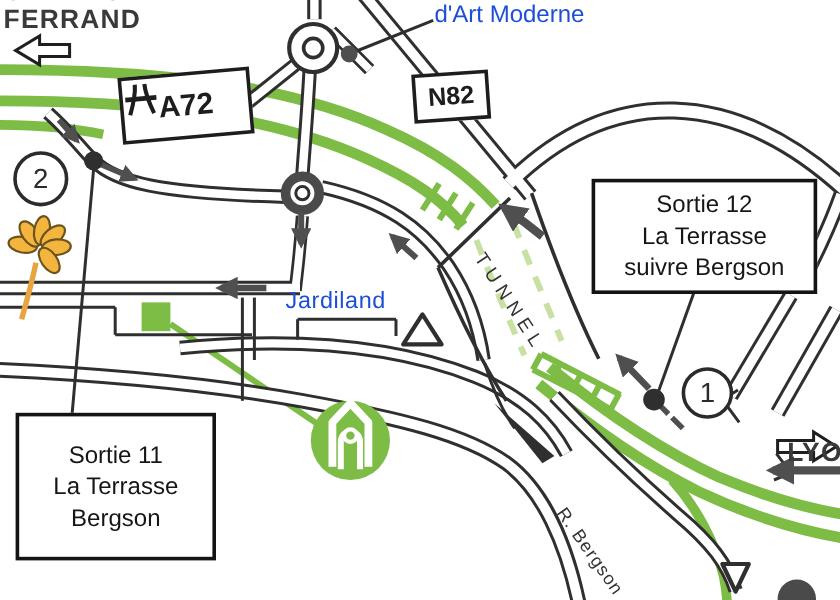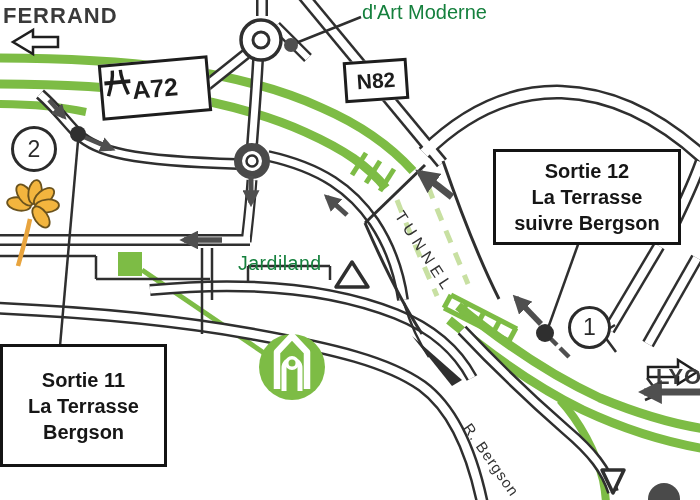--- a/index.html
+++ b/index.html
@@ -1,25 +1,25 @@
 <!DOCTYPE html>
 <html style="--motorway-green: #7dbc45; --tunnel-dash: #c8e0a2; --road-dark: #2f2f2f; --arrow-gray: #4f4f4f; --flower-yellow: #f3b53e; --flower-stem: #e8a43e; --text-dark: #2e2e2e;"><head>
 <meta charset="utf-8">
 <style>
   html,body{margin:0;padding:0;background:#fff;}
   .stage{position:relative;width:700px;height:500px;overflow:hidden;background:#fff;
          font-family:"Liberation Sans",sans-serif;color:var(--text-dark,#2e2e2e);}
   .stage svg{position:absolute;left:0;top:0;}
   .lbl{position:absolute;white-space:nowrap;}
   .city{font-weight:bold;font-size:22px;letter-spacing:1px;color:#3a3a3a;}
-  .place{font-size:20px;color:#15803d;}
+  .place{font-size:20px;color:#1d4ed8;}
   .badge{position:absolute;background:#fff;border:3.5px solid #1d1d1d;display:flex;
          align-items:center;justify-content:center;gap:4px;color:#1d1d1d;font-weight:bold;}
   .callout{position:absolute;background:#fff;border:3.5px solid #141414;color:#161616;
-           font-weight:bold;text-align:center;display:flex;flex-direction:column;
+           font-weight:normal;text-align:center;display:flex;flex-direction:column;
            justify-content:center;font-size:20px;line-height:1.3;}
   .numcircle{position:absolute;width:37px;height:37px;border:3px solid #2b2b2b;border-radius:50%;
              background:#fff;display:flex;align-items:center;justify-content:center;
              font-size:23px;color:#2b2b2b;}
   .rot{transform-origin:0 0;}
 </style>
 </head>
 <body>
 
 <div class="stage">
@@ -177,21 +177,21 @@
     <path d="M277,389 V352 L292,336 L307,352 V389" fill="none" stroke="#fff" stroke-width="6.5" stroke-linejoin="round"></path>
     <path d="M284,391 V368 C284,357 300,357 300,368 V391" fill="none" stroke="#fff" stroke-width="5"></path>
     <circle cx="292" cy="363" r="7" fill="#fff"></circle>
     <circle cx="292" cy="363" r="3.5" style="fill:var(--motorway-green)"></circle>
   </g>
 </svg>
 
 <div class="lbl city" style="left:2px;top:-20px;">CLERMONT</div>
 <div class="lbl city" style="left:3px;top:3px;text-align:center;">FERRAND</div>
 <div class="lbl place" style="left:362px;top:1px;">d'Art Moderne</div>
-<div class="lbl place" style="left:238px;top:252px;font-size:19.5px;letter-spacing:0.5px;">Jardiland</div>
+<div class="lbl place" style="left:238px;top:240px;font-size:19.5px;letter-spacing:0.5px;">Jardiland</div>
 <div class="lbl city" style="left:656px;top:331px;margin-top:33px;">LYON</div>
 <div class="lbl rot" style="left:406px;top:208px;transform:rotate(57deg);font-size:16px;letter-spacing:5px;color:#333;">TUNNEL</div>
 <div class="lbl rot" style="left:474px;top:420px;transform:rotate(55deg);font-size:15px;letter-spacing:1px;color:#333;">R. Bergson</div>
 
 <div class="badge" style="left:100px;top:60px;width:104px;height:50px;transform:rotate(-5deg);font-size:25px;">
   <svg width="30" height="32" viewBox="0 0 30 30">
     <g fill="none" stroke="#1d1d1d">
       <path d="M11,3 C11,12 8,20 5,28" stroke-width="3.4"></path>
       <path d="M19,3 C19,12 22,20 25,28" stroke-width="3.4"></path>
       <path d="M2,15 H28" stroke-width="4"></path>
@@ -208,19 +208,19 @@
 </div>
 <div class="numcircle" style="left:568px;top:306px;">
   <span>1</span>
 </div>
 
 <div class="callout" style="left:493px;top:149px;width:182px;height:90px;">
   <div>Sortie 12</div>
   <div>La Terrasse</div>
   <div>suivre Bergson</div>
 </div>
-<div class="callout" style="left:0;top:344px;width:161px;height:117px;text-align:center;">
+<div class="callout" style="left:13px;top:344px;width:161px;height:117px;text-align:center;">
   <div>Sortie 11</div>
   <div>La Terrasse</div>
   <div>Bergson</div>
 </div>
 
 </div>
 
 </body></html>

